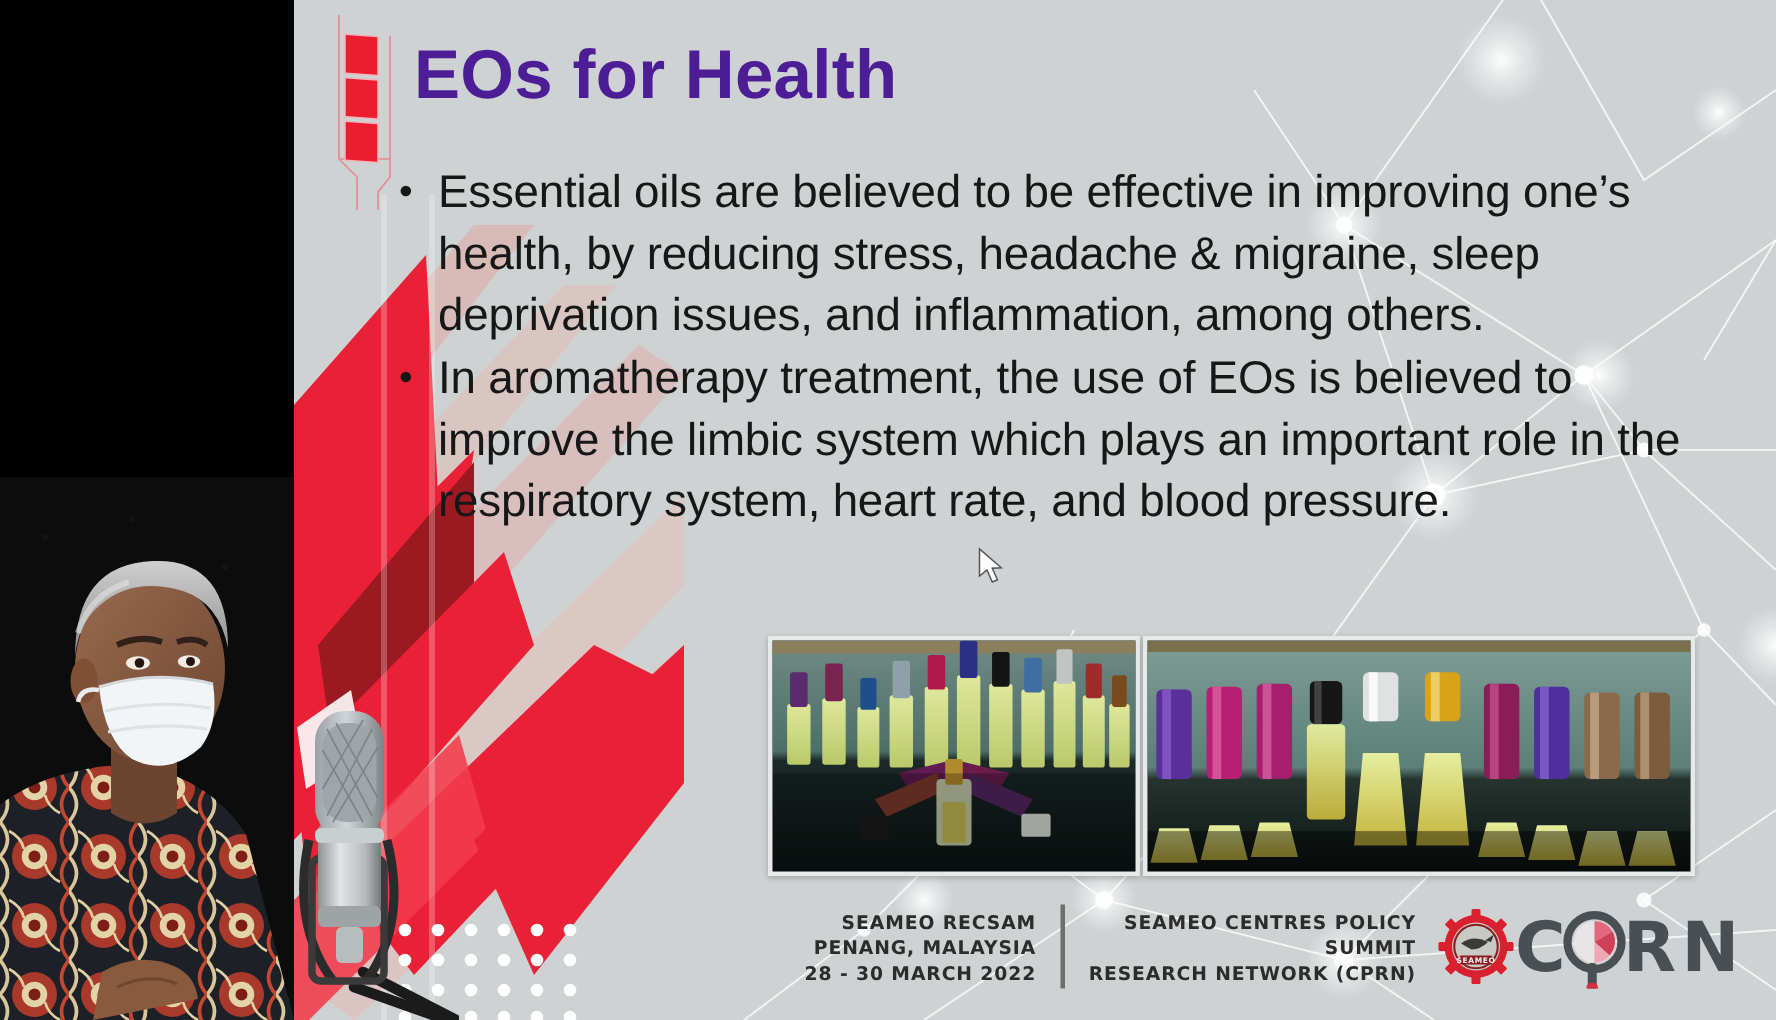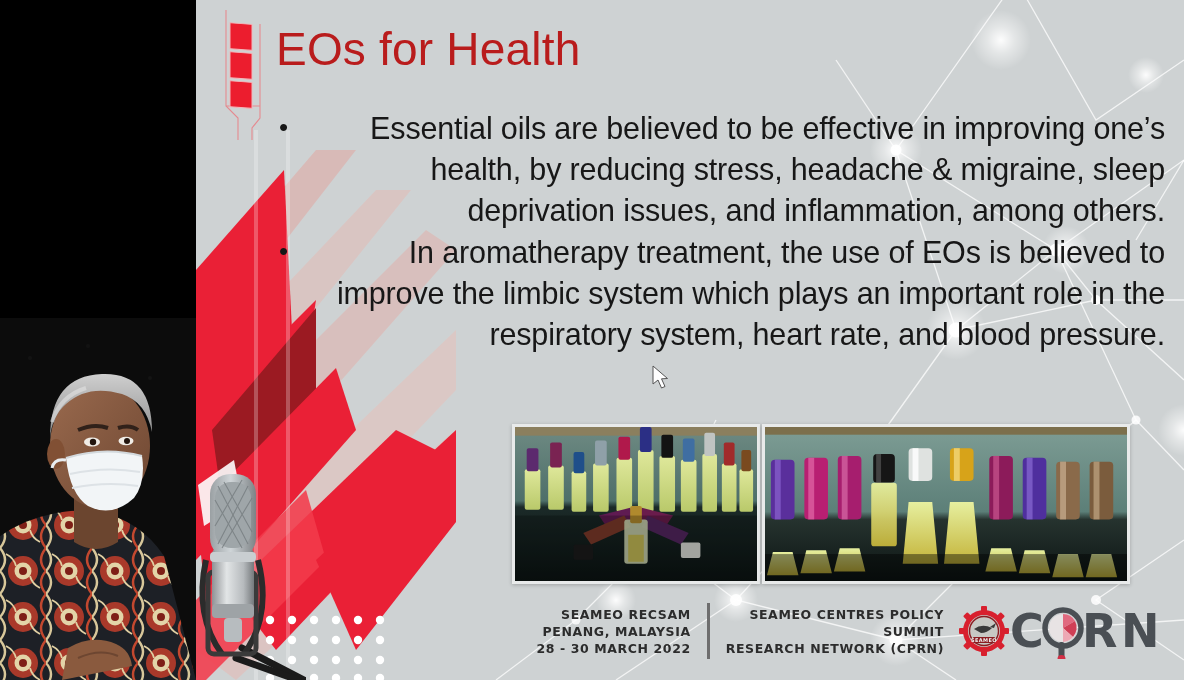--- a/index.html
+++ b/index.html
@@ -48,33 +48,32 @@
     width: 130px;
     height: 70px;
   }
 
   
   #title {
     position: absolute;
     left: 80px;
     top: 22px;
     font-size: 46px;
-    color: #b91c1c;
-    font-weight: 400;
+    color: #4c1d95;
+    font-weight: 700;
     letter-spacing: 0.2px;
     white-space: nowrap;
   }
 
   
   #bullets {
     position: absolute;
-    left: 81px;
+    left: 68px;
     top: 108px;
     width: 888px;
-    text-align: right;
   }
   .bullet {
     position: relative;
     padding-left: 28px;
     color: #171717;
     font-size: 30.5px;
     line-height: 41px;
     letter-spacing: -0.15px;
   }
   .bullet + .bullet { margin-top: 1px; }

